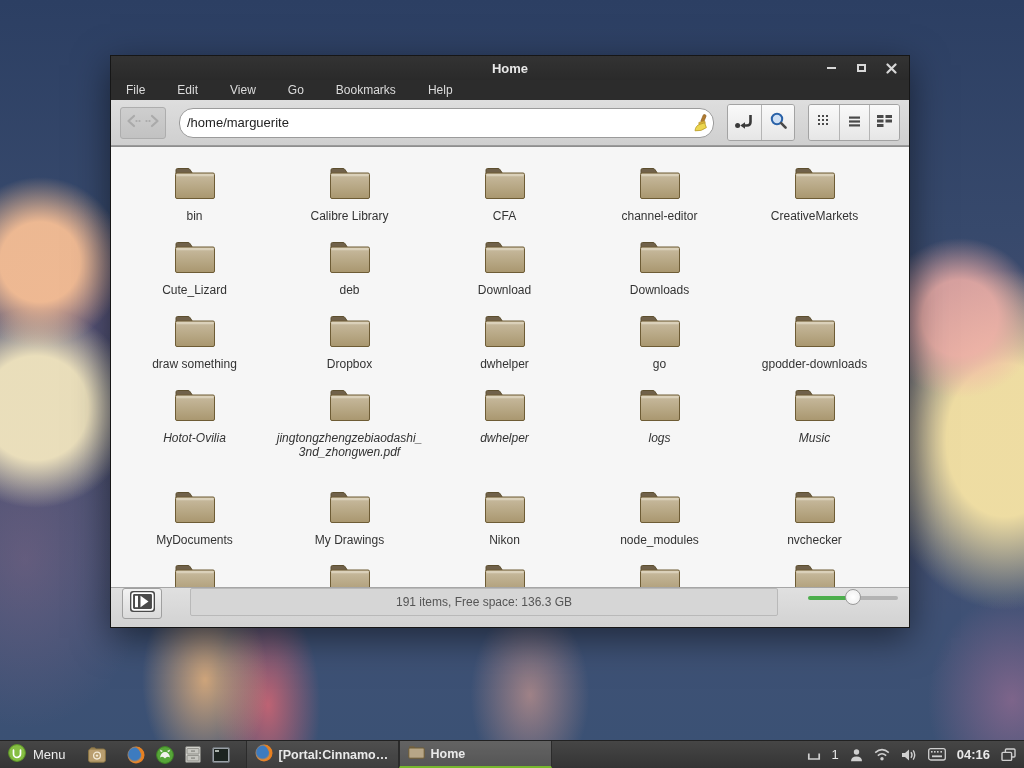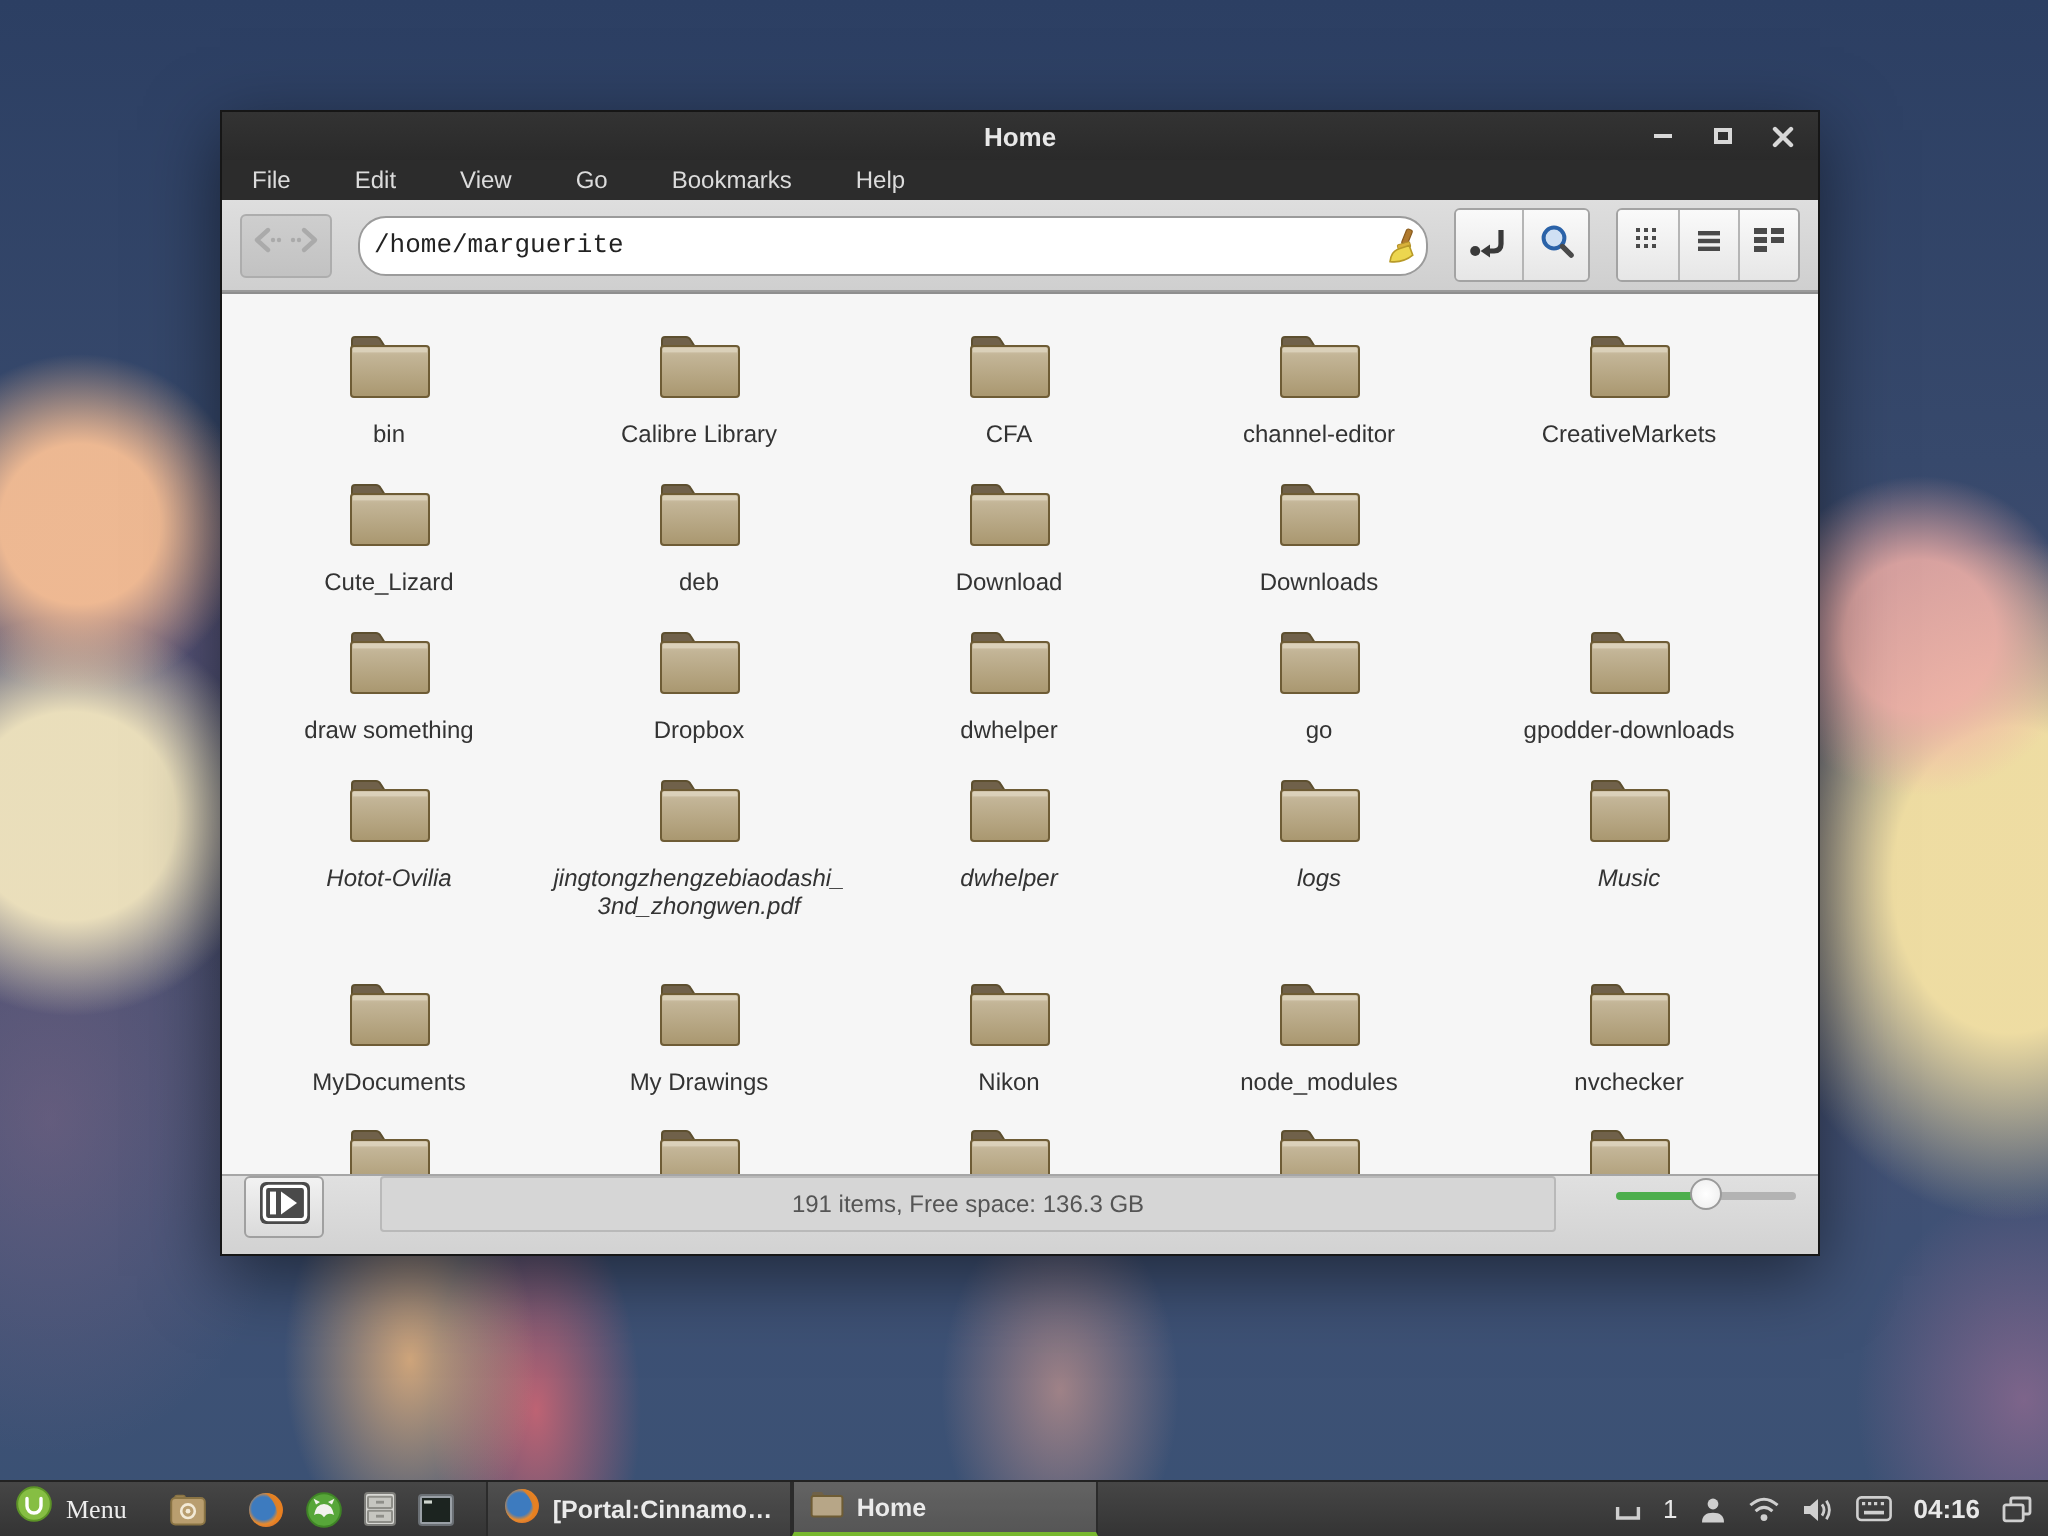--- a/index.html
+++ b/index.html
@@ -32,21 +32,21 @@
   .wc-max i{ display:block; width:9px; height:8px; border:2px solid #d8d8d8; }
   .menubar{ height:20px; background:#2c2c2c; display:flex; align-items:center; padding-left:8px; gap:18px; flex:0 0 auto;}
   .menu-item{ color:#dcdcdc; font-size:12px; padding:2px 7px; cursor:pointer; }
 
   .toolbar{ height:46px; background:linear-gradient(#dedede,#cfcfcf); border-bottom:1px solid #9a9a9a;
     display:flex; align-items:center; padding:0 9px; flex:0 0 auto;}
   .nav-btn{ width:46px; height:32px; background:linear-gradient(#cecece,#c2c2c2); border:1px solid #adadad;
     border-radius:3px; display:flex; align-items:center; justify-content:center; gap:2px; }
   .path-wrap{ flex:1; margin-left:13px; position:relative; }
   .path-input{ width:100%; height:30px; border:1px solid #9b9b9b; border-radius:14px; background:#fff;
-    font-family:Liberation Mono, monospace; font-size:13px; color:#222; padding:0 28px 0 7px; outline:none;}
+    font-family:Liberation Sans, sans-serif; font-size:13px; color:#222; padding:0 28px 0 7px; outline:none;}
   .broom{ position:absolute; right:6px; top:6px; cursor:pointer;}
   .btn-group{ display:flex; margin-left:13px; border:1px solid #a3a3a3; border-radius:3px; overflow:hidden; }
   .tbtn{ height:35px; background:linear-gradient(#fafafa,#e6e6e6); display:flex; align-items:center; justify-content:center; cursor:pointer; }
   .tbtn + .tbtn{ border-left:1px solid #b5b5b5; }
   .tbtn.w33{ width:33px; } .tbtn.w29{ width:30px; }
 
   .content{ flex:1 1 auto; background:#f6f6f6; border-top:1px solid #8e8e8e; overflow:hidden; padding:18px 16px 0 6px; }
   .frow{ display:flex; }
   .fcell{ width:155px; display:flex; flex-direction:column; align-items:center; cursor:pointer; }
   .flabel{ margin-top:4px; font-size:12px; line-height:14px; color:#333; text-align:center; max-width:148px; word-break:break-all; }
@@ -61,21 +61,21 @@
   .zs-track{ position:absolute; top:8px; left:0; right:0; height:4px; border-radius:2px;
     background:linear-gradient(to right,#4cae4c 0 50%, #b3b3b3 50% 100%); }
   .zs-handle{ position:absolute; left:calc(50% - 8px); top:1px; width:16px; height:16px; border-radius:50%;
     background:radial-gradient(#ffffff,#ececec); border:1px solid #9a9a9a; }
 
   
   .taskbar{ position:absolute; left:0; bottom:0; width:1024px; height:28px;
     background:linear-gradient(#464646,#343434); border-top:1px solid #222;
     display:flex; align-items:stretch; color:#e6e6e6; }
   .menu-launcher{ display:flex; align-items:center; gap:7px; padding:0 12px 0 8px; cursor:pointer; }
-  .menu-label{ font-size:13px; color:#ededed;font-family:Liberation Serif, serif; }
+  .menu-label{ font-size:13px; color:#ededed; }
   .launchers{ display:flex; align-items:center; gap:11px; padding:0 10px; }
   .launcher{ display:flex; align-items:center; cursor:pointer; }
   .launcher:first-child{ margin-right:10px; }
   .winlist{ display:flex; align-items:stretch; margin-left:6px; }
   .winbtn{ display:flex; align-items:center; gap:6px; width:153px; padding:0 8px; font-size:12.5px; font-weight:bold;
     color:#eaeaea; background:rgba(255,255,255,.05); border-left:1px solid #2b2b2b; border-right:1px solid #2b2b2b;
     cursor:pointer; white-space:nowrap; overflow:hidden; }
   .winbtn.active{ background:rgba(255,255,255,.16); border-bottom:2px solid #77b82e; }
   .winbtn .wl-label{ overflow:hidden; text-overflow:ellipsis; }
   .tray{ margin-left:auto; display:flex; align-items:center; gap:11px; padding-right:8px; }

